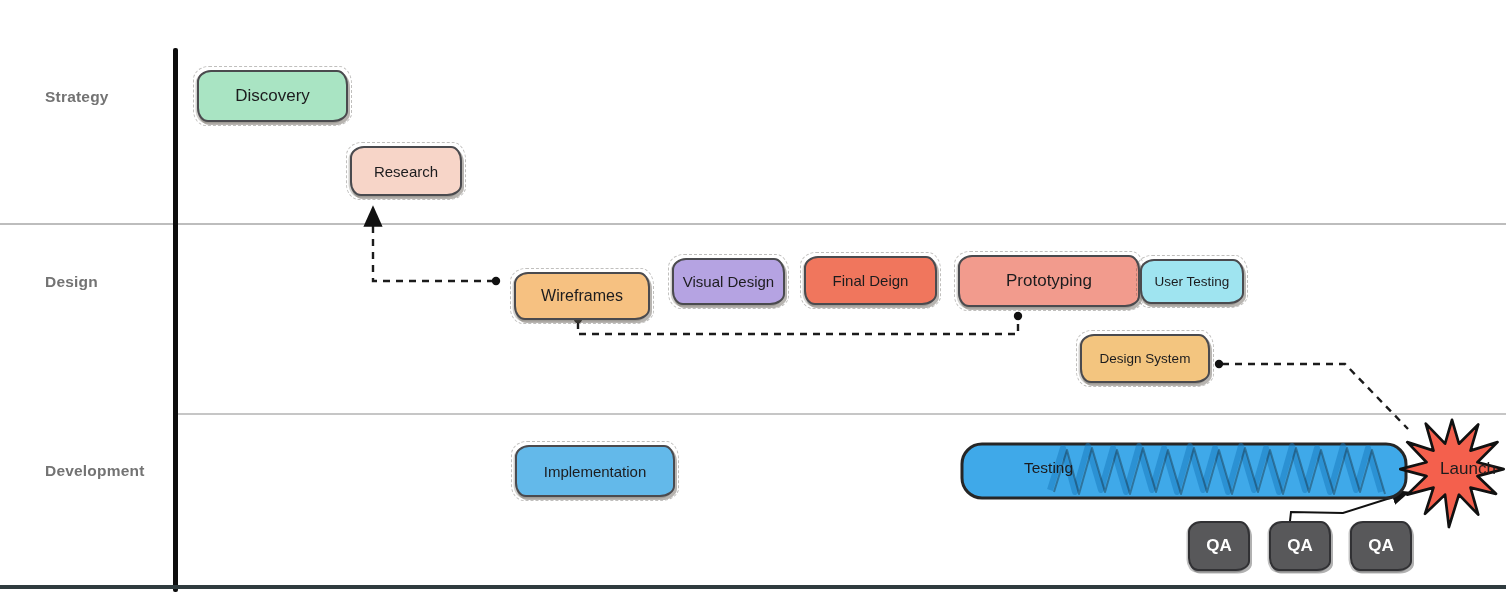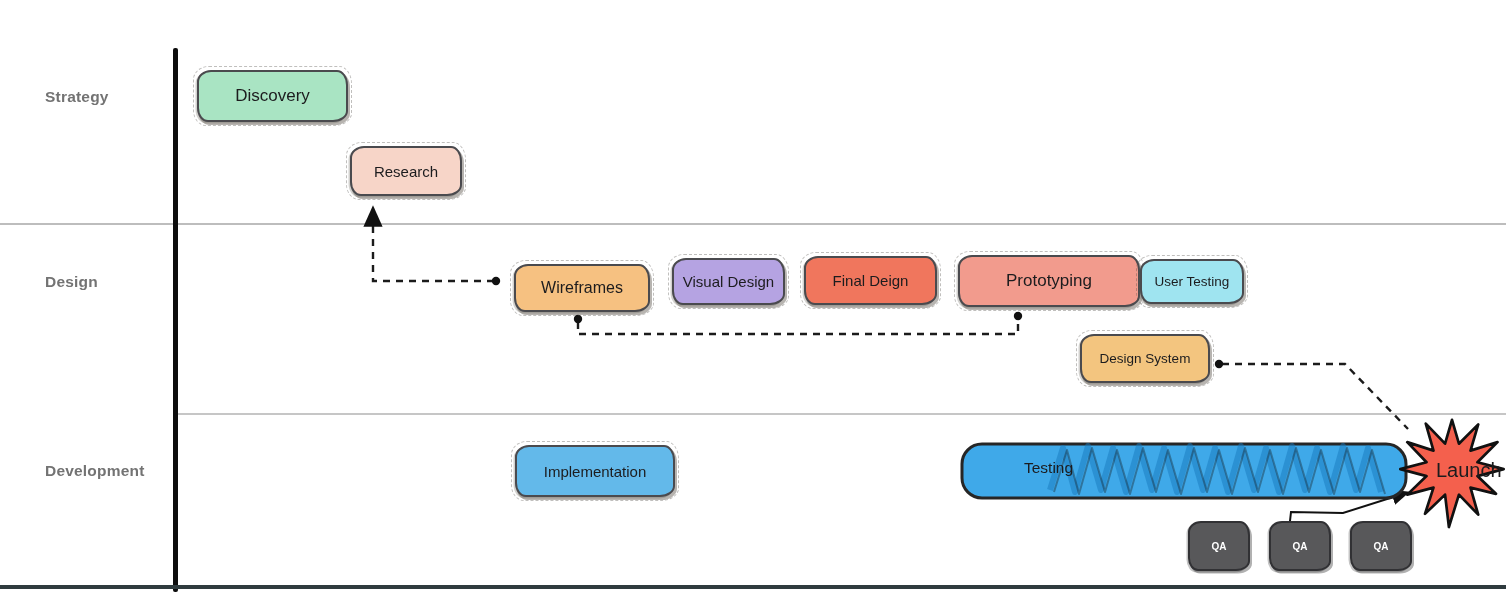--- a/index.html
+++ b/index.html
@@ -27,21 +27,21 @@
   .task::after{
     content:""; position:absolute; inset:-6px;
     border:1.6px dashed rgba(75,72,68,.35);
     border-radius:16px 13px 18px 13px / 14px 18px 13px 16px;
     pointer-events:none;
   }
   .task-lg{ font-size:17px; }
   .task-sm{ font-size:13.5px; }
   .qa-box{
     position:absolute; display:flex; align-items:center; justify-content:center;
-    background:#58585a; color:#fff; font-weight:bold; font-size:10px;
+    background:#58585a; color:#fff; font-weight:bold; font-size:17px;
     border:2.6px solid #313134;
     border-radius:13px 10px 14px 10px / 11px 14px 10px 13px;
     box-shadow:2px 2.5px 0 rgba(60,60,60,.4), -1.5px 1.5px 0 rgba(60,60,60,.3);
     box-sizing:border-box;
   }
   .overlay{ position:absolute; left:0; top:0; pointer-events:none; }
   .floating-label{ position:absolute; pointer-events:none; }
 </style>
 </head>
 <body>
@@ -77,21 +77,21 @@
     <path d="M1290,521 L1291,512 L1343,513 L1406,493" fill="none" stroke="#111" stroke-width="2" marker-end="url(#arrow)"></path>
   </svg>
 
   <div class="task task-lg" style="left: 197px; top: 70px; width: 151px; height: 52px; background: rgb(169, 228, 195);">
     <span>Discovery</span>
   </div>
   <div class="task" style="left: 318px; top: 146px; width: 112px; height: 50px; background: rgb(247, 213, 200); margin-left: 32px;">
     <span>Research</span>
   </div>
 
-  <div class="task" style="left: 514px; top: 264px; width: 136px; height: 48px; font-size: 16px; background: rgb(246, 193, 129);">
+  <div class="task" style="left: 514px; top: 272px; width: 136px; height: 48px; font-size: 16px; background: rgb(246, 193, 129);">
     <span>Wireframes</span>
   </div>
   <div class="task" style="left: 672px; top: 258px; width: 113px; height: 47px; background: rgb(181, 163, 226);">
     <span>Visual Design</span>
   </div>
   <div class="task" style="left: 804px; top: 256px; width: 133px; height: 49px; background: rgb(240, 118, 93);">
     <span>Final Deign</span>
   </div>
   <div class="task task-lg" style="left: 958px; top: 255px; width: 182px; height: 52px; background: rgb(242, 155, 141);">
     <span>Prototyping</span>
@@ -120,15 +120,15 @@
   <div class="qa-box" style="left:1269px; top:521px; width:62px; height:50px;">
     <span>QA</span>
   </div>
   <div class="qa-box" style="left:1350px; top:521px; width:62px; height:50px;">
     <span>QA</span>
   </div>
 
   <svg class="overlay" style="left:1398px; top:398px; pointer-events:auto;" width="108" height="150" viewBox="0 0 140 150">
     <polygon points="70,6 79,37 104,12 94,46 129,35 103,61 137,70 103,79 127,102 94,94 104,129 79,103 66,145 61,103 35,128 46,94 12,103 37,79 3,70 37,61 12,35 46,46 36,11 61,37" stroke="#111" stroke-width="3.5" stroke-linejoin="round" fill="#f4604d"></polygon>
   </svg>
-  <div class="floating-label" style="left:1436px; top:459px; width:64px; text-align:center; font-size:20px;">Launch</div>
+  <div class="floating-label" style="left:1436px; top:459px; width:64px; text-align:center; font-size:17px;">Launch</div>
 
 </div>
 
 </body></html>

